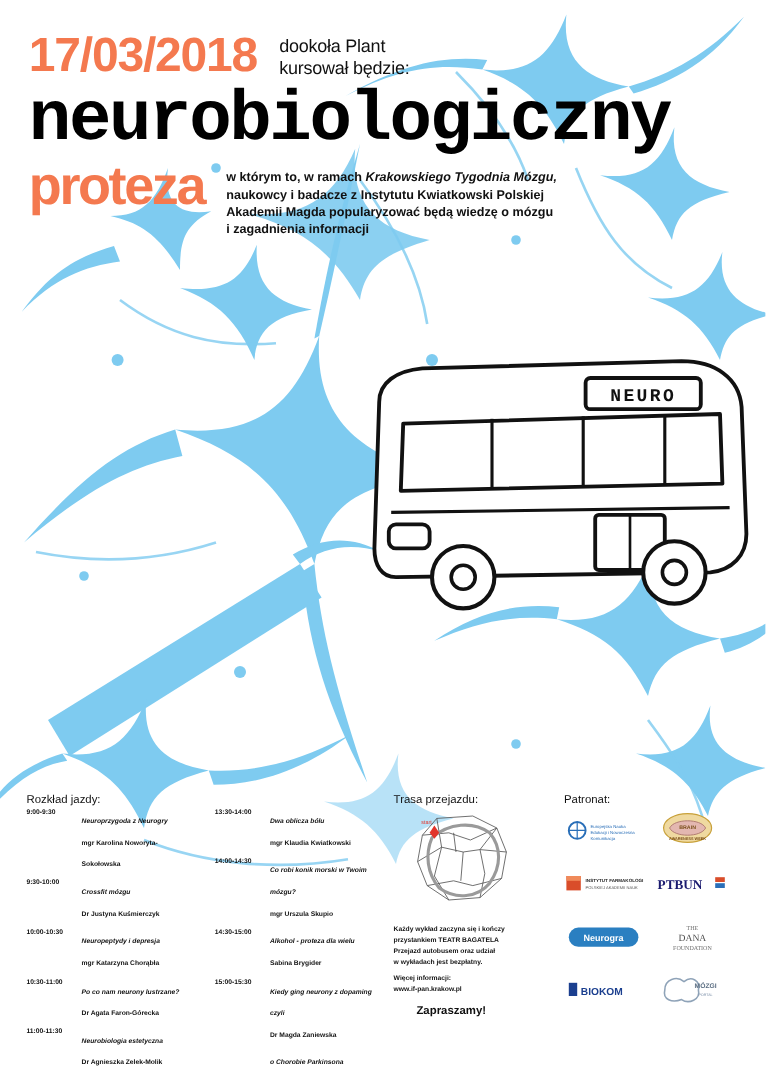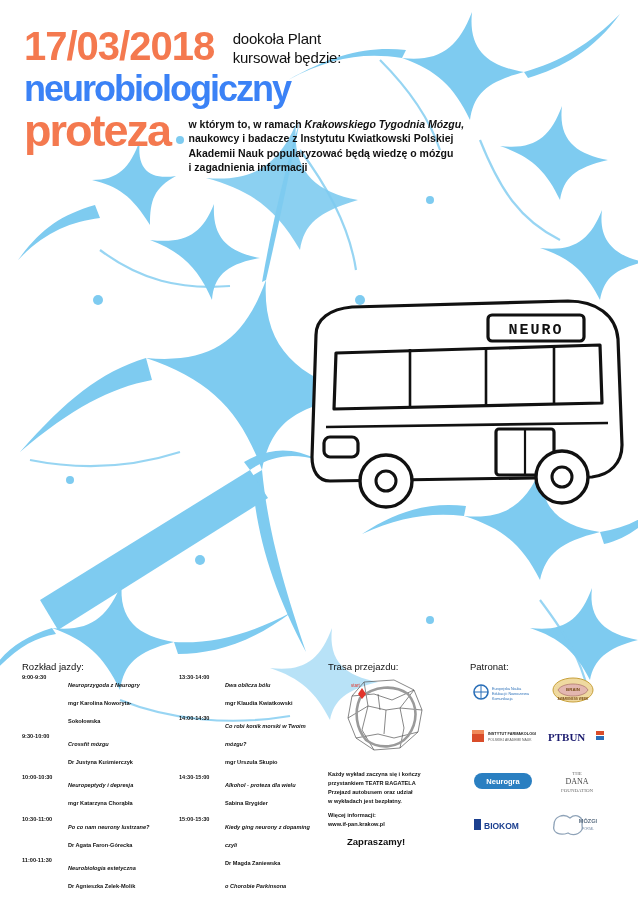--- a/index.html
+++ b/index.html
@@ -44,26 +44,27 @@
     padding-top: 4px;
   }
   .header-right .l1, .header-right .l2 {
     font-size: 15px;
     font-weight: normal;
     color: #111;
     line-height: 1.25;
     letter-spacing: -0.2px;
   }
   .title-main {
-    font-size: 36px;
-    font-weight: bold;
-    color: #3b82f6;
+    font-size: 59px;
+    font-weight: bold;
+    color: #000000;
     letter-spacing: -2px;
     line-height: 1.05;
     margin-top: 2px;
+    font-family: Liberation Mono, monospace;
   }
   .title-sub {
     font-size: 45px;
     font-weight: bold;
     color: #f4794f;
     letter-spacing: -2px;
     line-height: 1.05;
     display: inline-block;
     vertical-align: top;
   }
@@ -263,21 +264,21 @@
     <div class="header-right">
       <div class="l1">dookoła Plant</div>
       <div class="l2">kursował będzie:</div>
     </div>
     <div class="title-main">neurobiologiczny</div>
     <div>
       <div class="title-sub">proteza</div>
       <div class="desc">
         <span>w którym to, w ramach </span><em>Krakowskiego Tygodnia Mózgu,</em><br>
         <span>naukowcy i badacze z Instytutu Kwiatkowski Polskiej</span><br>
-        <span>Akademii Nauk popularyzować będą wiedzę o mózgu</span><br>
+        <span>Akademii Magda popularyzować będą wiedzę o mózgu</span><br>
         <span>i zagadnienia informacji</span>
       </div>
     </div>
   </div>
 
   <div id="bus-wrap">
     <svg width="330" height="225" viewBox="0 0 330 225">
       <g fill="#ffffff" stroke="#111111" stroke-width="3.2" stroke-linejoin="round">
 
         <path d="M16 40 C 16 24 30 14 52 12 L 268 6 C 296 6 316 20 318 44 L 322 150 C 322 168 310 180 292 182 L 30 186 C 18 186 12 176 12 162 Z"></path>

